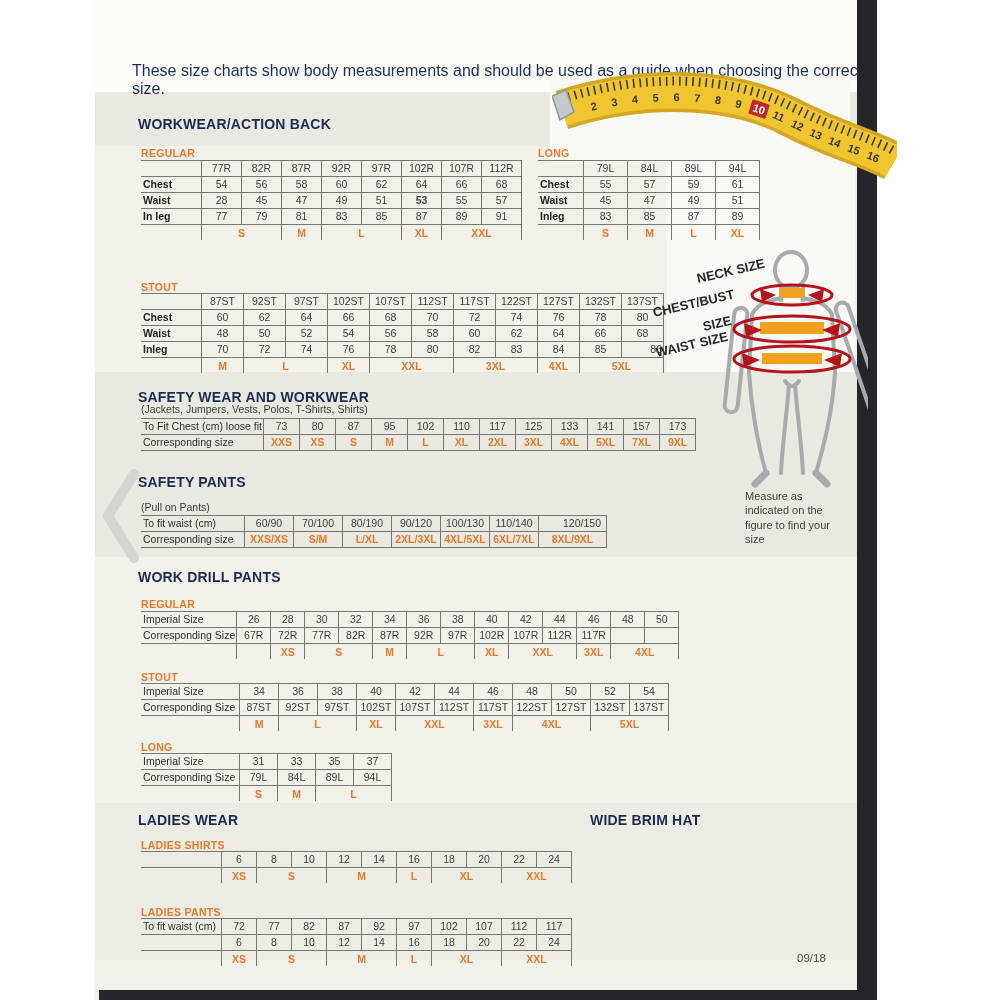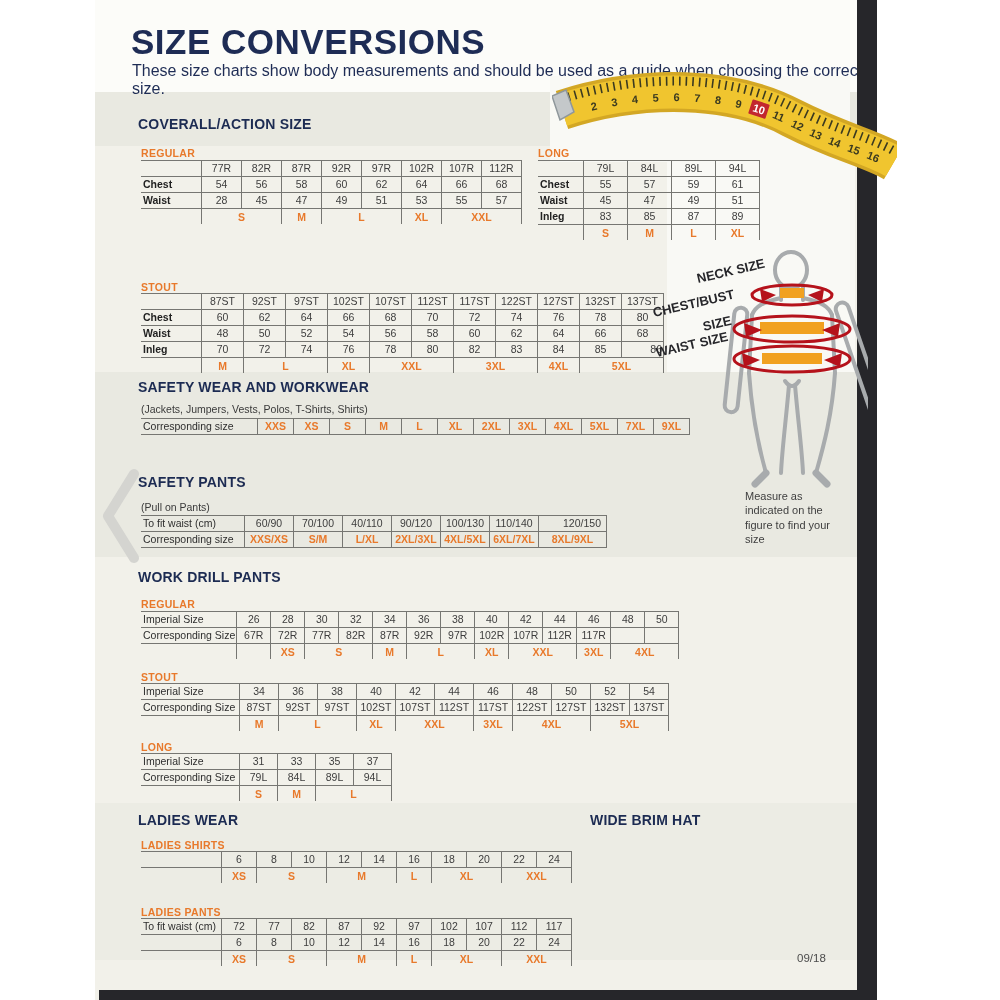--- a/index.html
+++ b/index.html
@@ -38,24 +38,23 @@
 <body>
 
 <div class="page">
   <div class="band header"></div>
   <div class="band g1"></div>
   <div class="band g2"></div>
   <div class="band g3"></div>
   <div class="blob" style="left:455px;top:76px;width:300px;height:86px;"></div>
   <div class="blob" style="left:572px;top:146px;width:188px;height:226px;"></div>
 
-  <div class="doc-title">SIZE CONVERSIONS</div>
   <div class="doc-sub">These size charts show body measurements and should be used as a guide when choosing the correct size.</div>
 
-  <div class="sec-title" style="left:43px;top:116px;">COVERALL/ACTION SIZE</div>
+  <div class="sec-title" style="left:43px;top:116px;">WORKWEAR/ACTION BACK</div>
   <div class="variant" style="left:46px;top:147px;">REGULAR</div>
   <div class="tbl bold-lab" style="left:46px;top:160px;">
       <table class="sz">
         <tbody>
           <tr>
             <td class="lab" style="width: 57px;"></td>
             <td class="" style="width: 37px;">77R</td>
             <td class="" style="width: 37px;">82R</td>
             <td class="" style="width: 37px;">87R</td>
             <td class="" style="width: 37px;">92R</td>
@@ -75,23 +74,34 @@
             <td class="" style="width: 37px;">66</td>
             <td class="" style="width: 37px;">68</td>
           </tr>
           <tr>
             <td class="lab" style="width: 57px;">Waist</td>
             <td class="" style="width: 37px;">28</td>
             <td class="" style="width: 37px;">45</td>
             <td class="" style="width: 37px;">47</td>
             <td class="" style="width: 37px;">49</td>
             <td class="" style="width: 37px;">51</td>
-            <td class="" style="width: 37px;">53</td>
+            <td class="" style="width: 37px; font-weight: bold;">53</td>
             <td class="" style="width: 37px;">55</td>
             <td class="" style="width: 37px;">57</td>
+          </tr>
+          <tr>
+            <td class="lab" style="width: 57px;">In leg</td>
+            <td class="" style="width: 37px;">77</td>
+            <td class="" style="width: 37px;">79</td>
+            <td class="" style="width: 37px;">81</td>
+            <td class="" style="width: 37px;">83</td>
+            <td class="" style="width: 37px;">85</td>
+            <td class="" style="width: 37px;">87</td>
+            <td class="" style="width: 37px;">89</td>
+            <td class="" style="width: 37px;">91</td>
           </tr>
           <tr class="szr">
             <td class="lab"></td>
             <td colspan="2" class="sc">S</td>
             <td colspan="1" class="sc">M</td>
             <td colspan="2" class="sc">L</td>
             <td colspan="1" class="sc">XL</td>
             <td colspan="2" class="sc">XXL</td>
           </tr>
         </tbody>
@@ -206,25 +216,40 @@
             <td colspan="1" class="sc">XL</td>
             <td colspan="2" class="sc">XXL</td>
             <td colspan="2" class="sc">3XL</td>
             <td colspan="1" class="sc">4XL</td>
             <td colspan="2" class="sc">5XL</td>
           </tr>
         </tbody>
       </table>
     </div>
 
-  <div class="sec-title" style="left:43px;top:379px;">SAFETY WEAR AND WORKWEAR</div>
+  <div class="sec-title" style="left:43px;top:389px;">SAFETY WEAR AND WORKWEAR</div>
   <div class="note" style="left:46px;top:403px;">(Jackets, Jumpers, Vests, Polos, T-Shirts, Shirts)</div>
   <div class="tbl" style="left:46px;top:418px;">
       <table class="sz">
         <tbody>
+          <tr>
+            <td class="lab" style="width: 113px;">To Fit Chest (cm) loose fit</td>
+            <td class="" style="width: 33px;">73</td>
+            <td class="" style="width: 33px;">80</td>
+            <td class="" style="width: 33px;">87</td>
+            <td class="" style="width: 33px;">95</td>
+            <td class="" style="width: 33px;">102</td>
+            <td class="" style="width: 33px;">110</td>
+            <td class="" style="width: 33px;">117</td>
+            <td class="" style="width: 33px;">125</td>
+            <td class="" style="width: 33px;">133</td>
+            <td class="" style="width: 33px;">141</td>
+            <td class="" style="width: 33px;">157</td>
+            <td class="" style="width: 33px;">173</td>
+          </tr>
           <tr>
             <td class="lab" style="width: 113px;">Corresponding size</td>
             <td class="or" style="width: 33px;">XXS</td>
             <td class="or" style="width: 33px;">XS</td>
             <td class="or" style="width: 33px;">S</td>
             <td class="or" style="width: 33px;">M</td>
             <td class="or" style="width: 33px;">L</td>
             <td class="or" style="width: 33px;">XL</td>
             <td class="or" style="width: 33px;">2XL</td>
             <td class="or" style="width: 33px;">3XL</td>
@@ -239,21 +264,21 @@
 
   <div class="sec-title" style="left:43px;top:474px;">SAFETY PANTS</div>
   <div class="note" style="left:46px;top:501px;">(Pull on Pants)</div>
   <div class="tbl" style="left:46px;top:515px;">
       <table class="sz">
         <tbody>
           <tr>
             <td class="lab" style="width: 100px;">To fit waist (cm)</td>
             <td class="" style="width: 46px;">60/90</td>
             <td class="" style="width: 46px;">70/100</td>
-            <td class="" style="width: 46px;">40/110</td>
+            <td class="" style="width: 46px;">80/190</td>
             <td class="" style="width: 46px;">90/120</td>
             <td class="" style="width: 46px;">100/130</td>
             <td class="" style="width: 46px;">110/140</td>
             <td class="" style="width: 46px; padding-left: 20px;">120/150</td>
           </tr>
           <tr>
             <td class="lab" style="width: 100px;">Corresponding size</td>
             <td class="or" style="width: 46px;">XXS/XS</td>
             <td class="or" style="width: 46px;">S/M</td>
             <td class="or" style="width: 46px;">L/XL</td>

